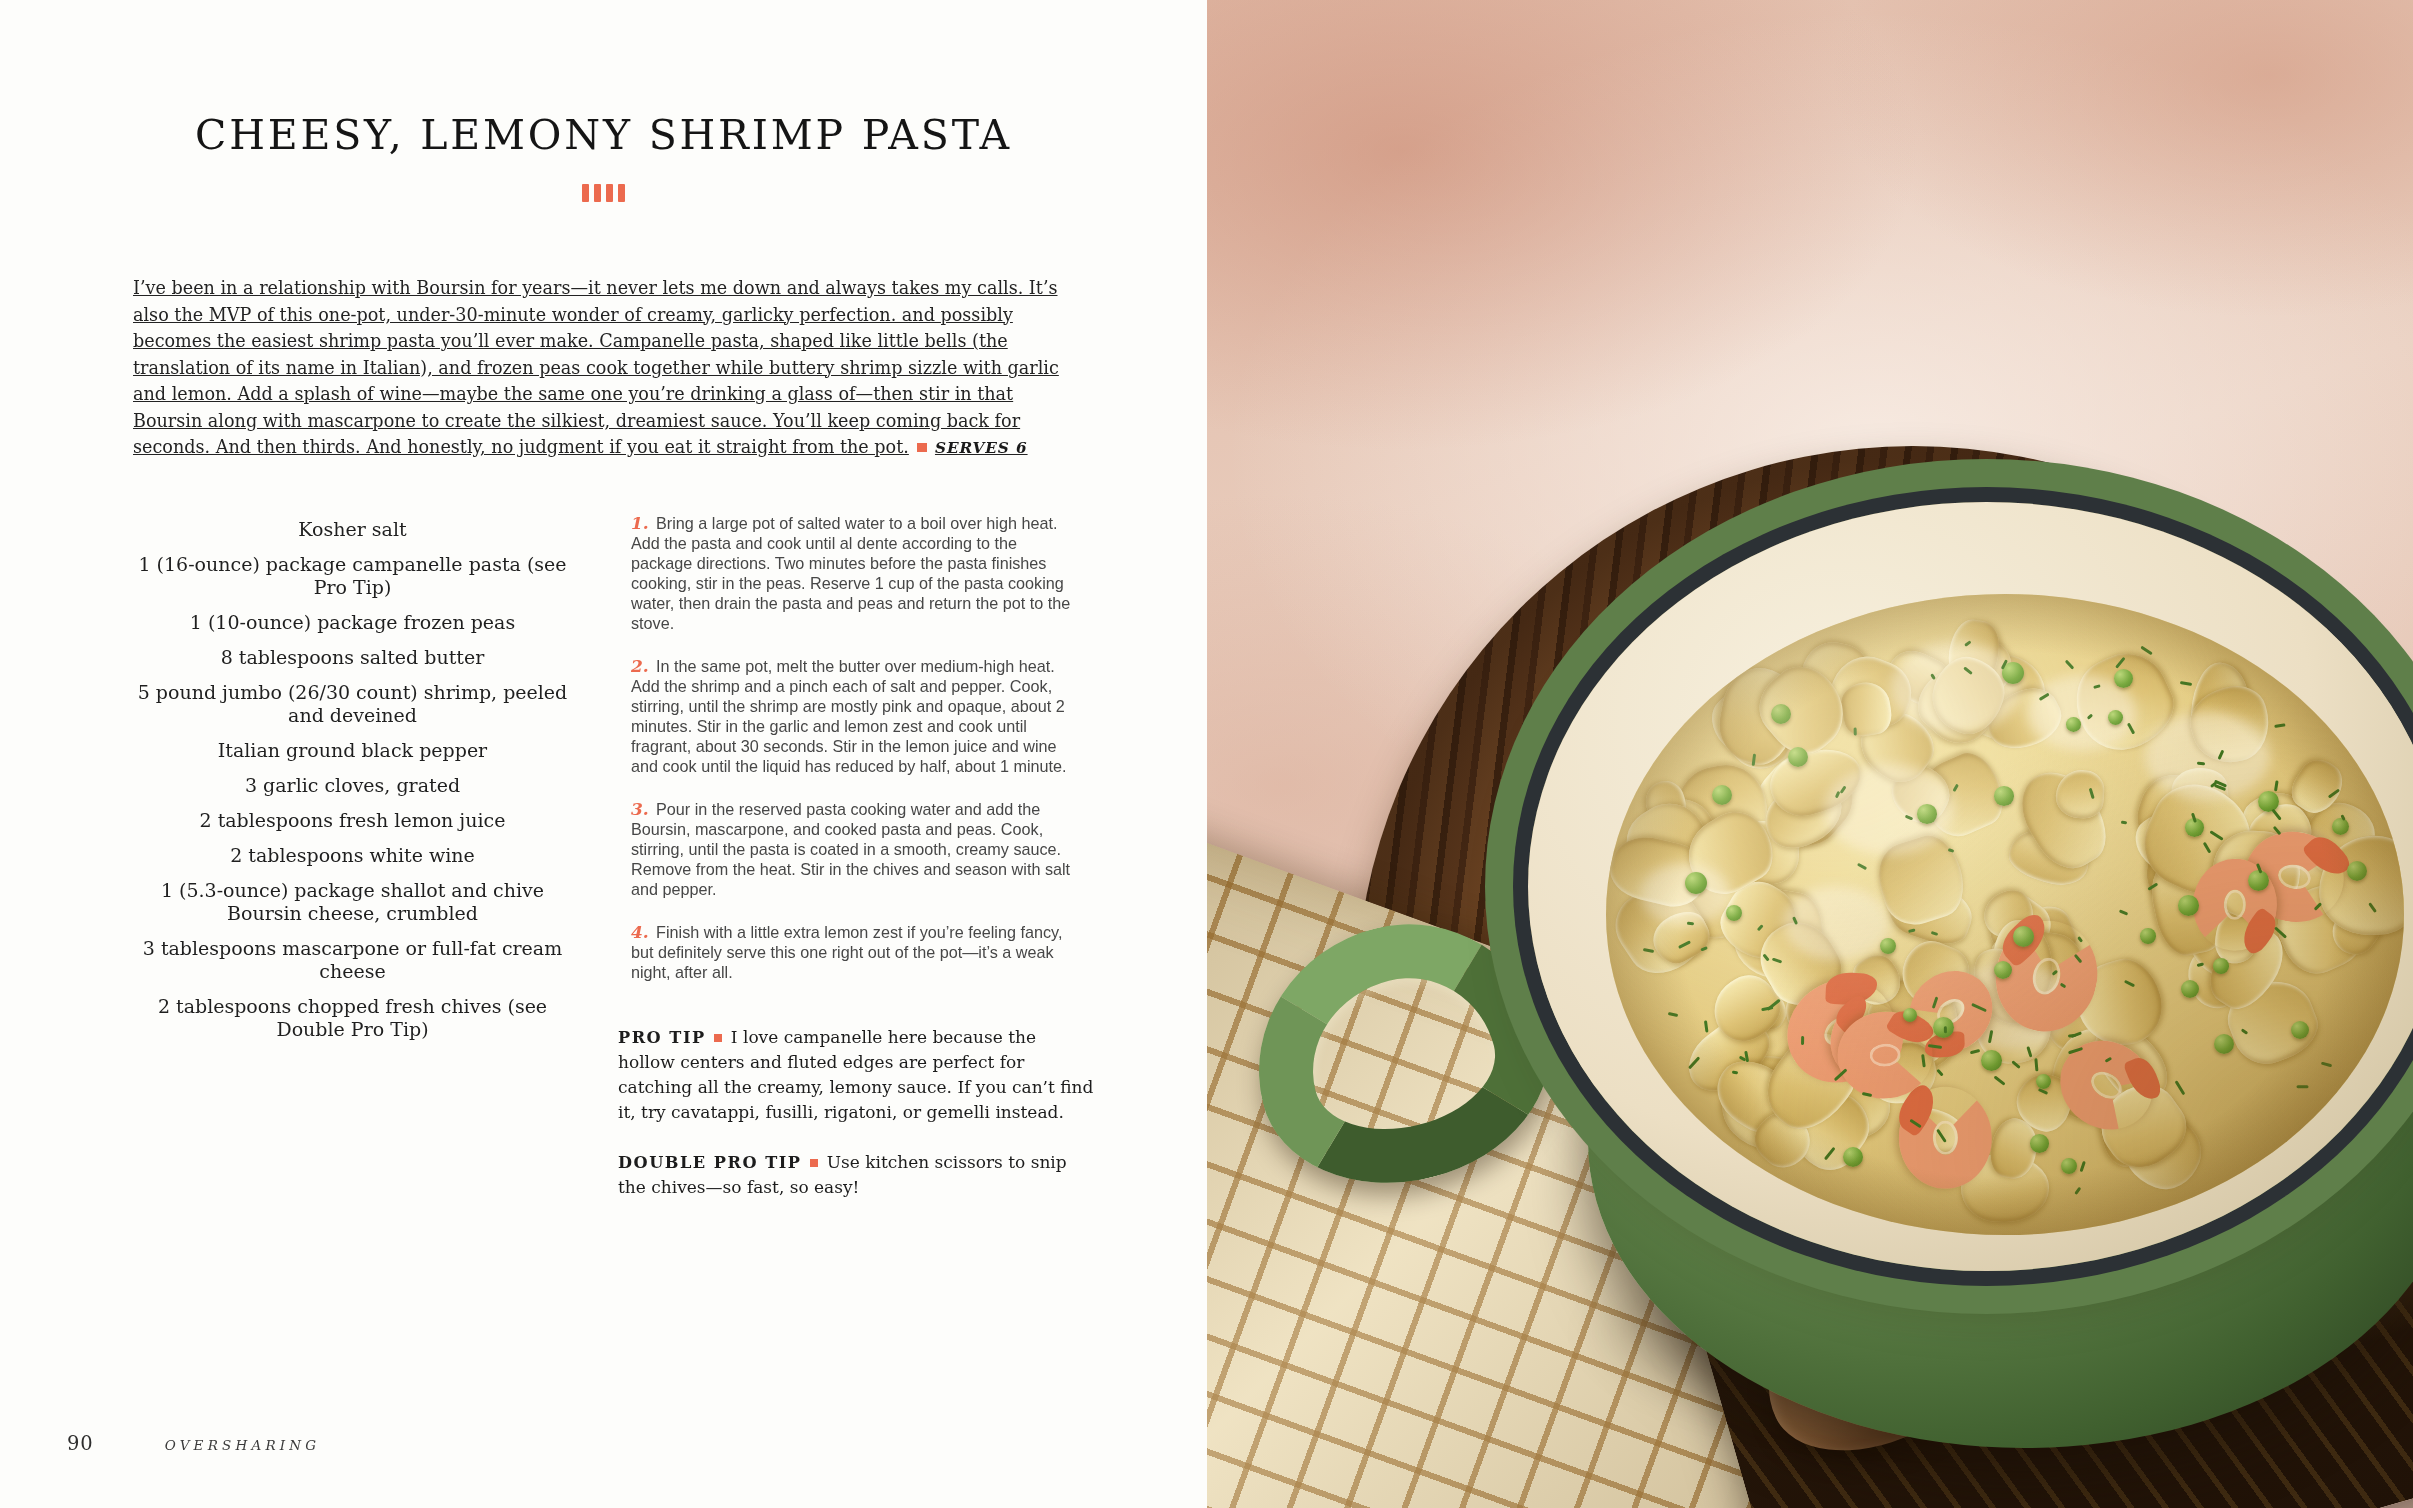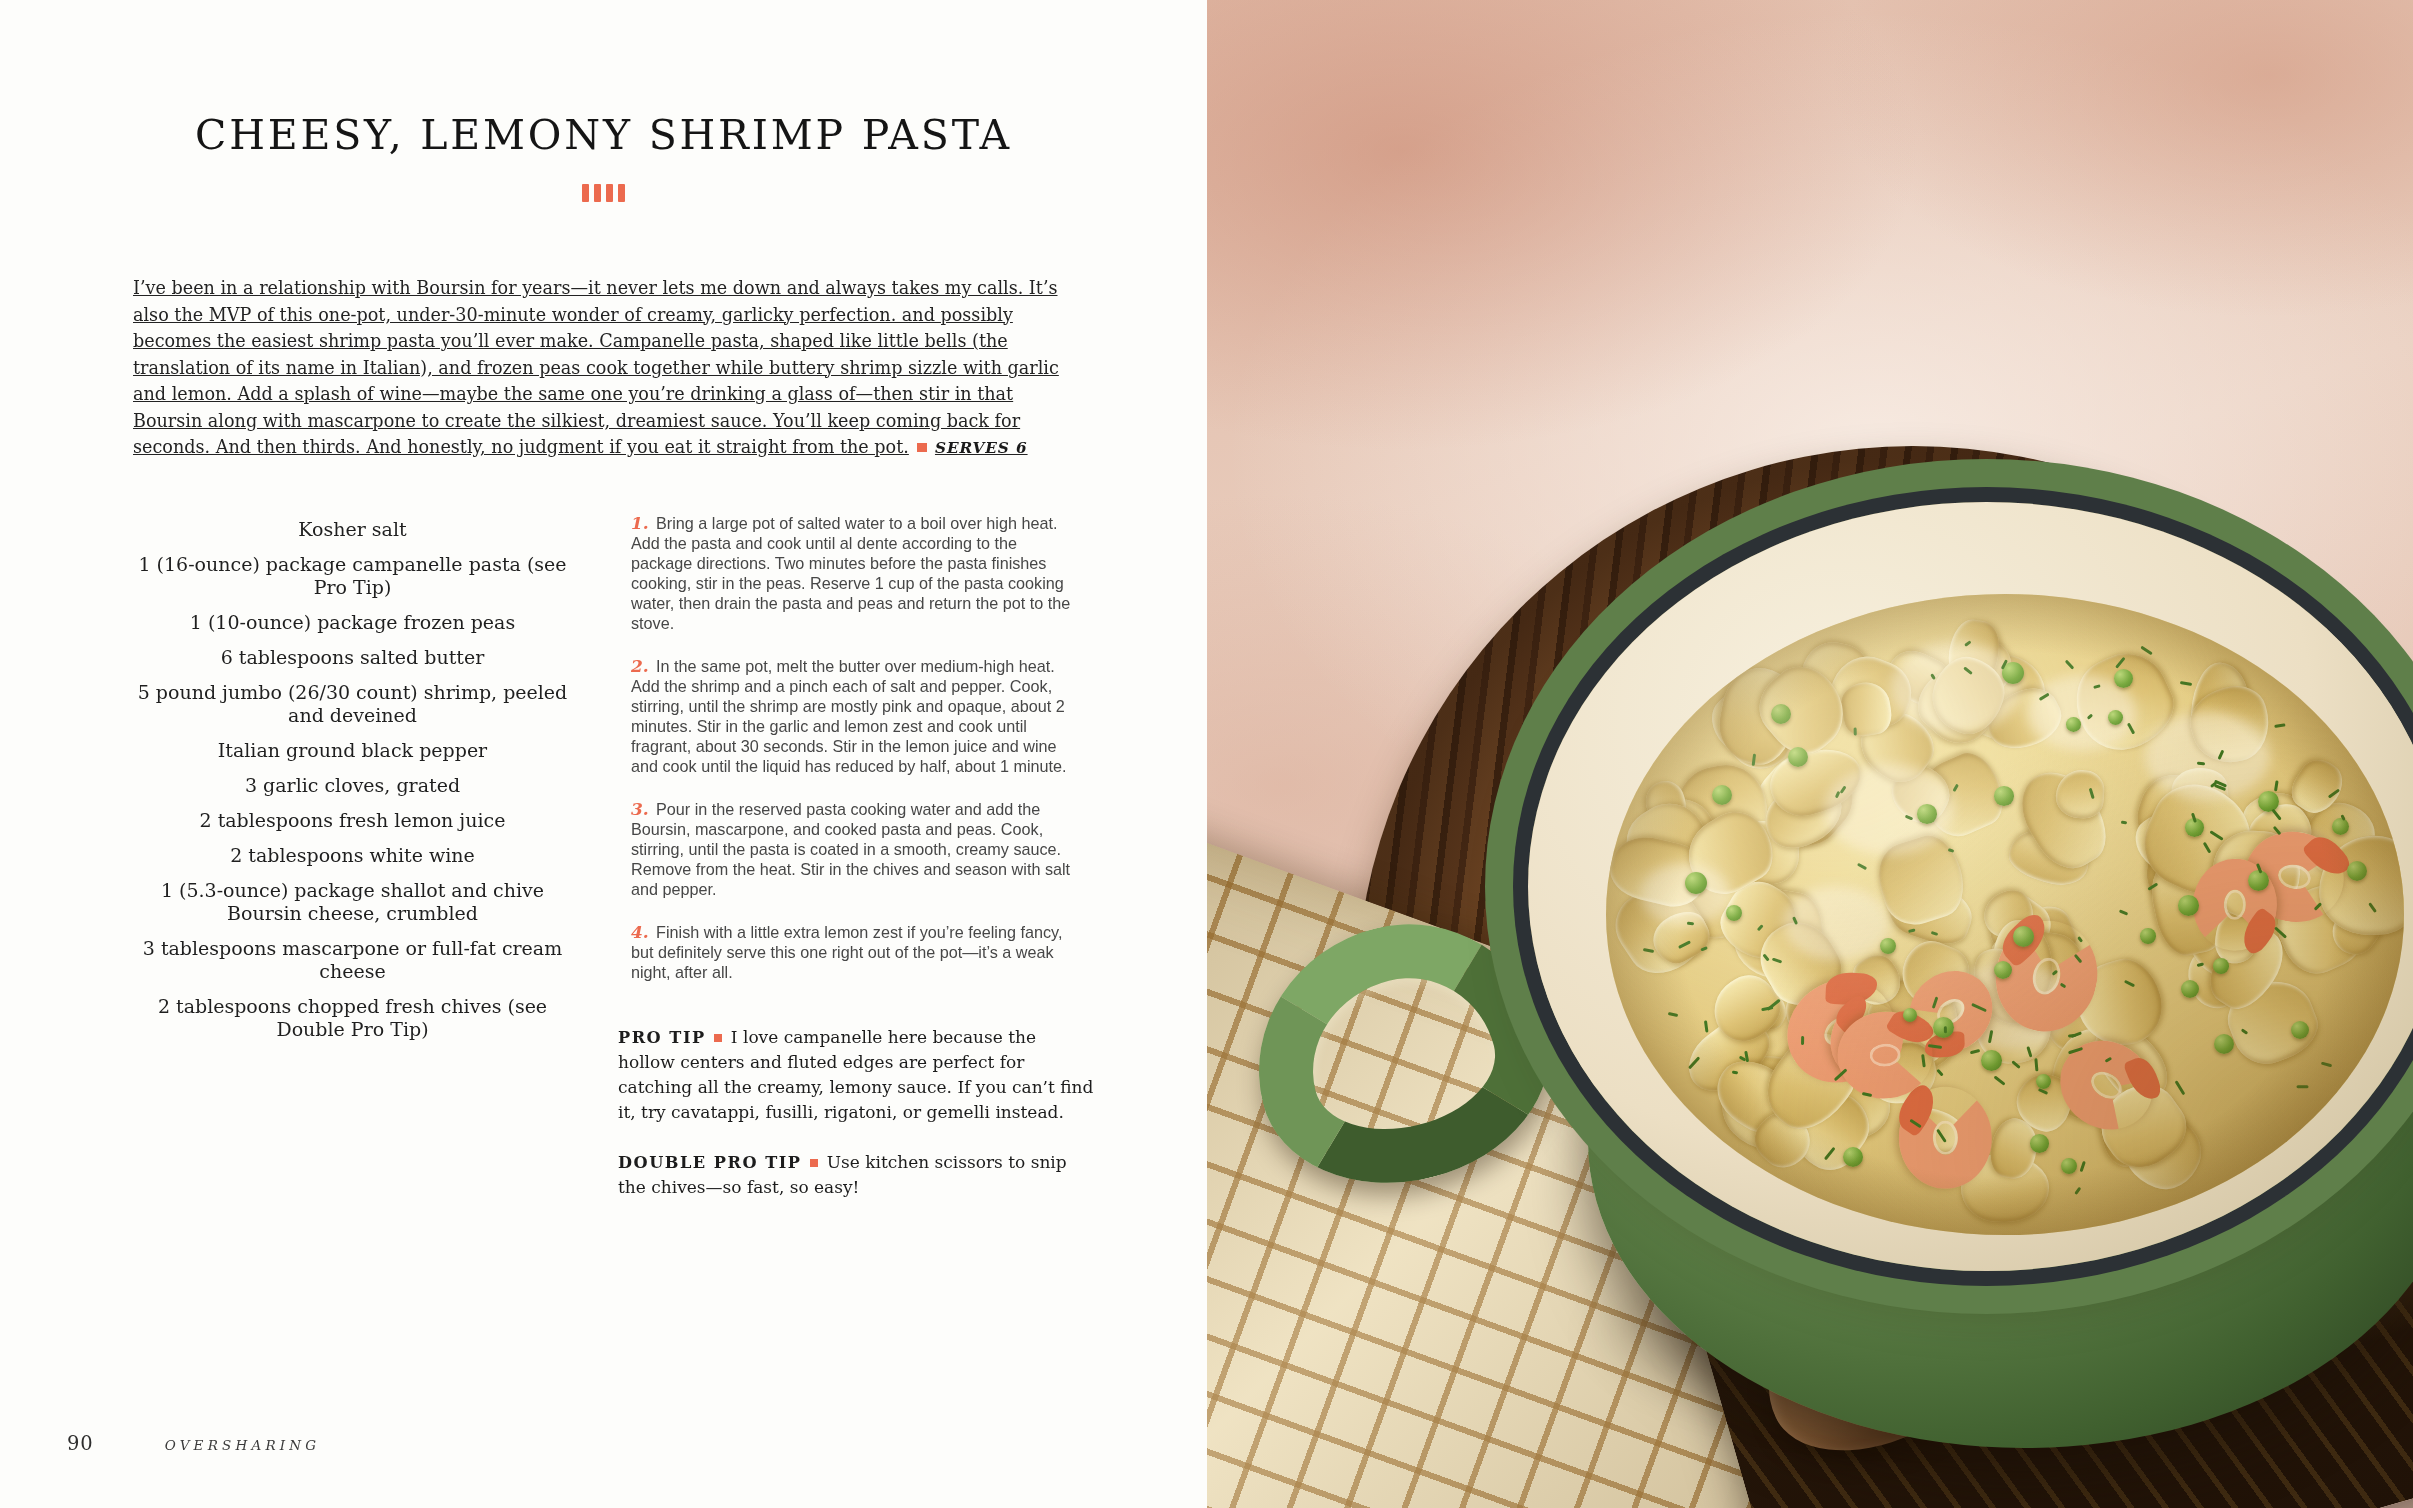--- a/index.html
+++ b/index.html
@@ -152,21 +152,21 @@
       <span class="bar"></span>
       <span class="bar"></span>
     </div>
 
     <p class="intro"><span>I’ve been in a relationship with Boursin for years—it never lets me down and always takes my calls. It’s also the MVP of this one-pot, under-30-minute wonder of creamy, garlicky perfection. and possibly becomes the easiest shrimp pasta you’ll ever make. Campanelle pasta, shaped like little bells (the translation of its name in Italian), and frozen peas cook together while buttery shrimp sizzle with garlic and lemon. Add a splash of wine—maybe the same one you’re drinking a glass of—then stir in that Boursin along with mascarpone to create the silkiest, dreamiest sauce. You’ll keep coming back for seconds. And then thirds. And honestly, no judgment if you eat it straight from the pot.</span><span class="sq"></span><span class="serves">SERVES 6</span></p>
 
     <ul class="ingredients">
       <li>Kosher salt</li>
       <li>1 (16-ounce) package campanelle pasta (see Pro Tip)</li>
       <li>1 (10-ounce) package frozen peas</li>
-      <li>6 tablespoons salted butter</li>
+      <li>8 tablespoons salted butter</li>
       <li>5 pound jumbo (26/30 count) shrimp, peeled and deveined</li>
       <li>Italian ground black pepper</li>
       <li>3 garlic cloves, grated</li>
       <li>2 tablespoons fresh lemon juice</li>
       <li>2 tablespoons white wine</li>
       <li>1 (5.3-ounce) package shallot and chive Boursin cheese, crumbled</li>
       <li>3 tablespoons mascarpone or full-fat cream cheese</li>
       <li>2 tablespoons chopped fresh chives (see Double Pro Tip)</li>
     </ul>
 

